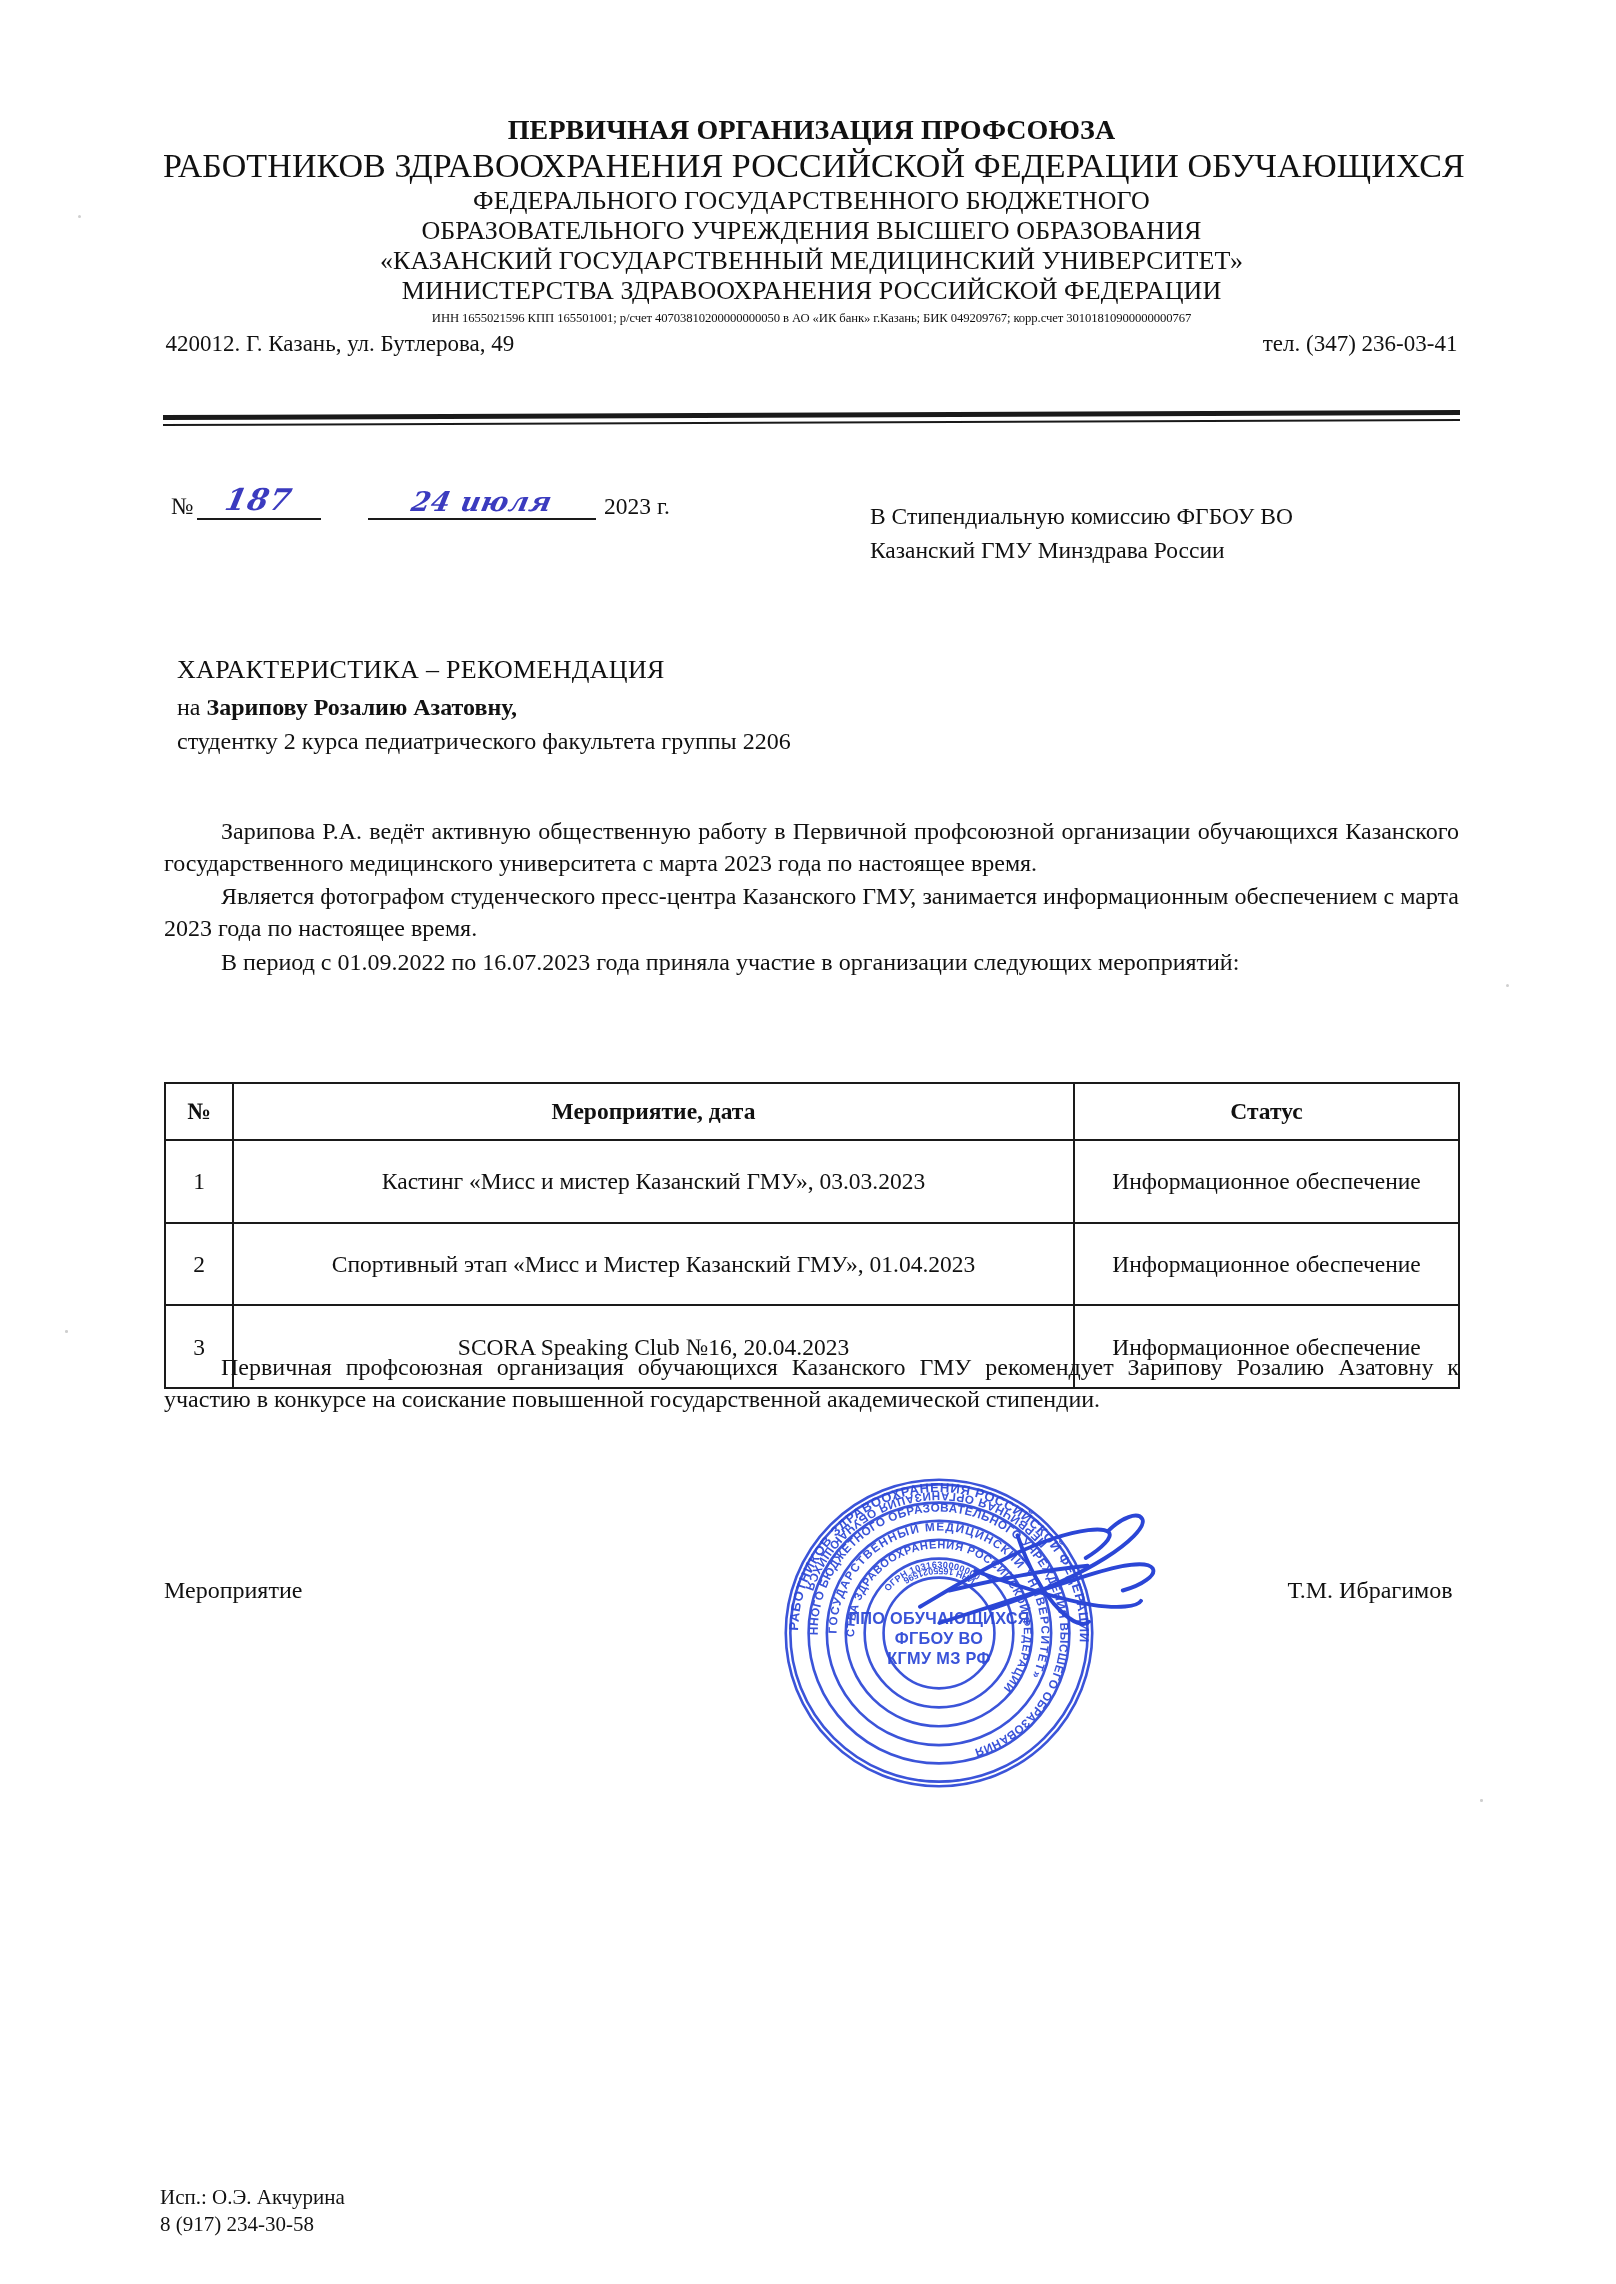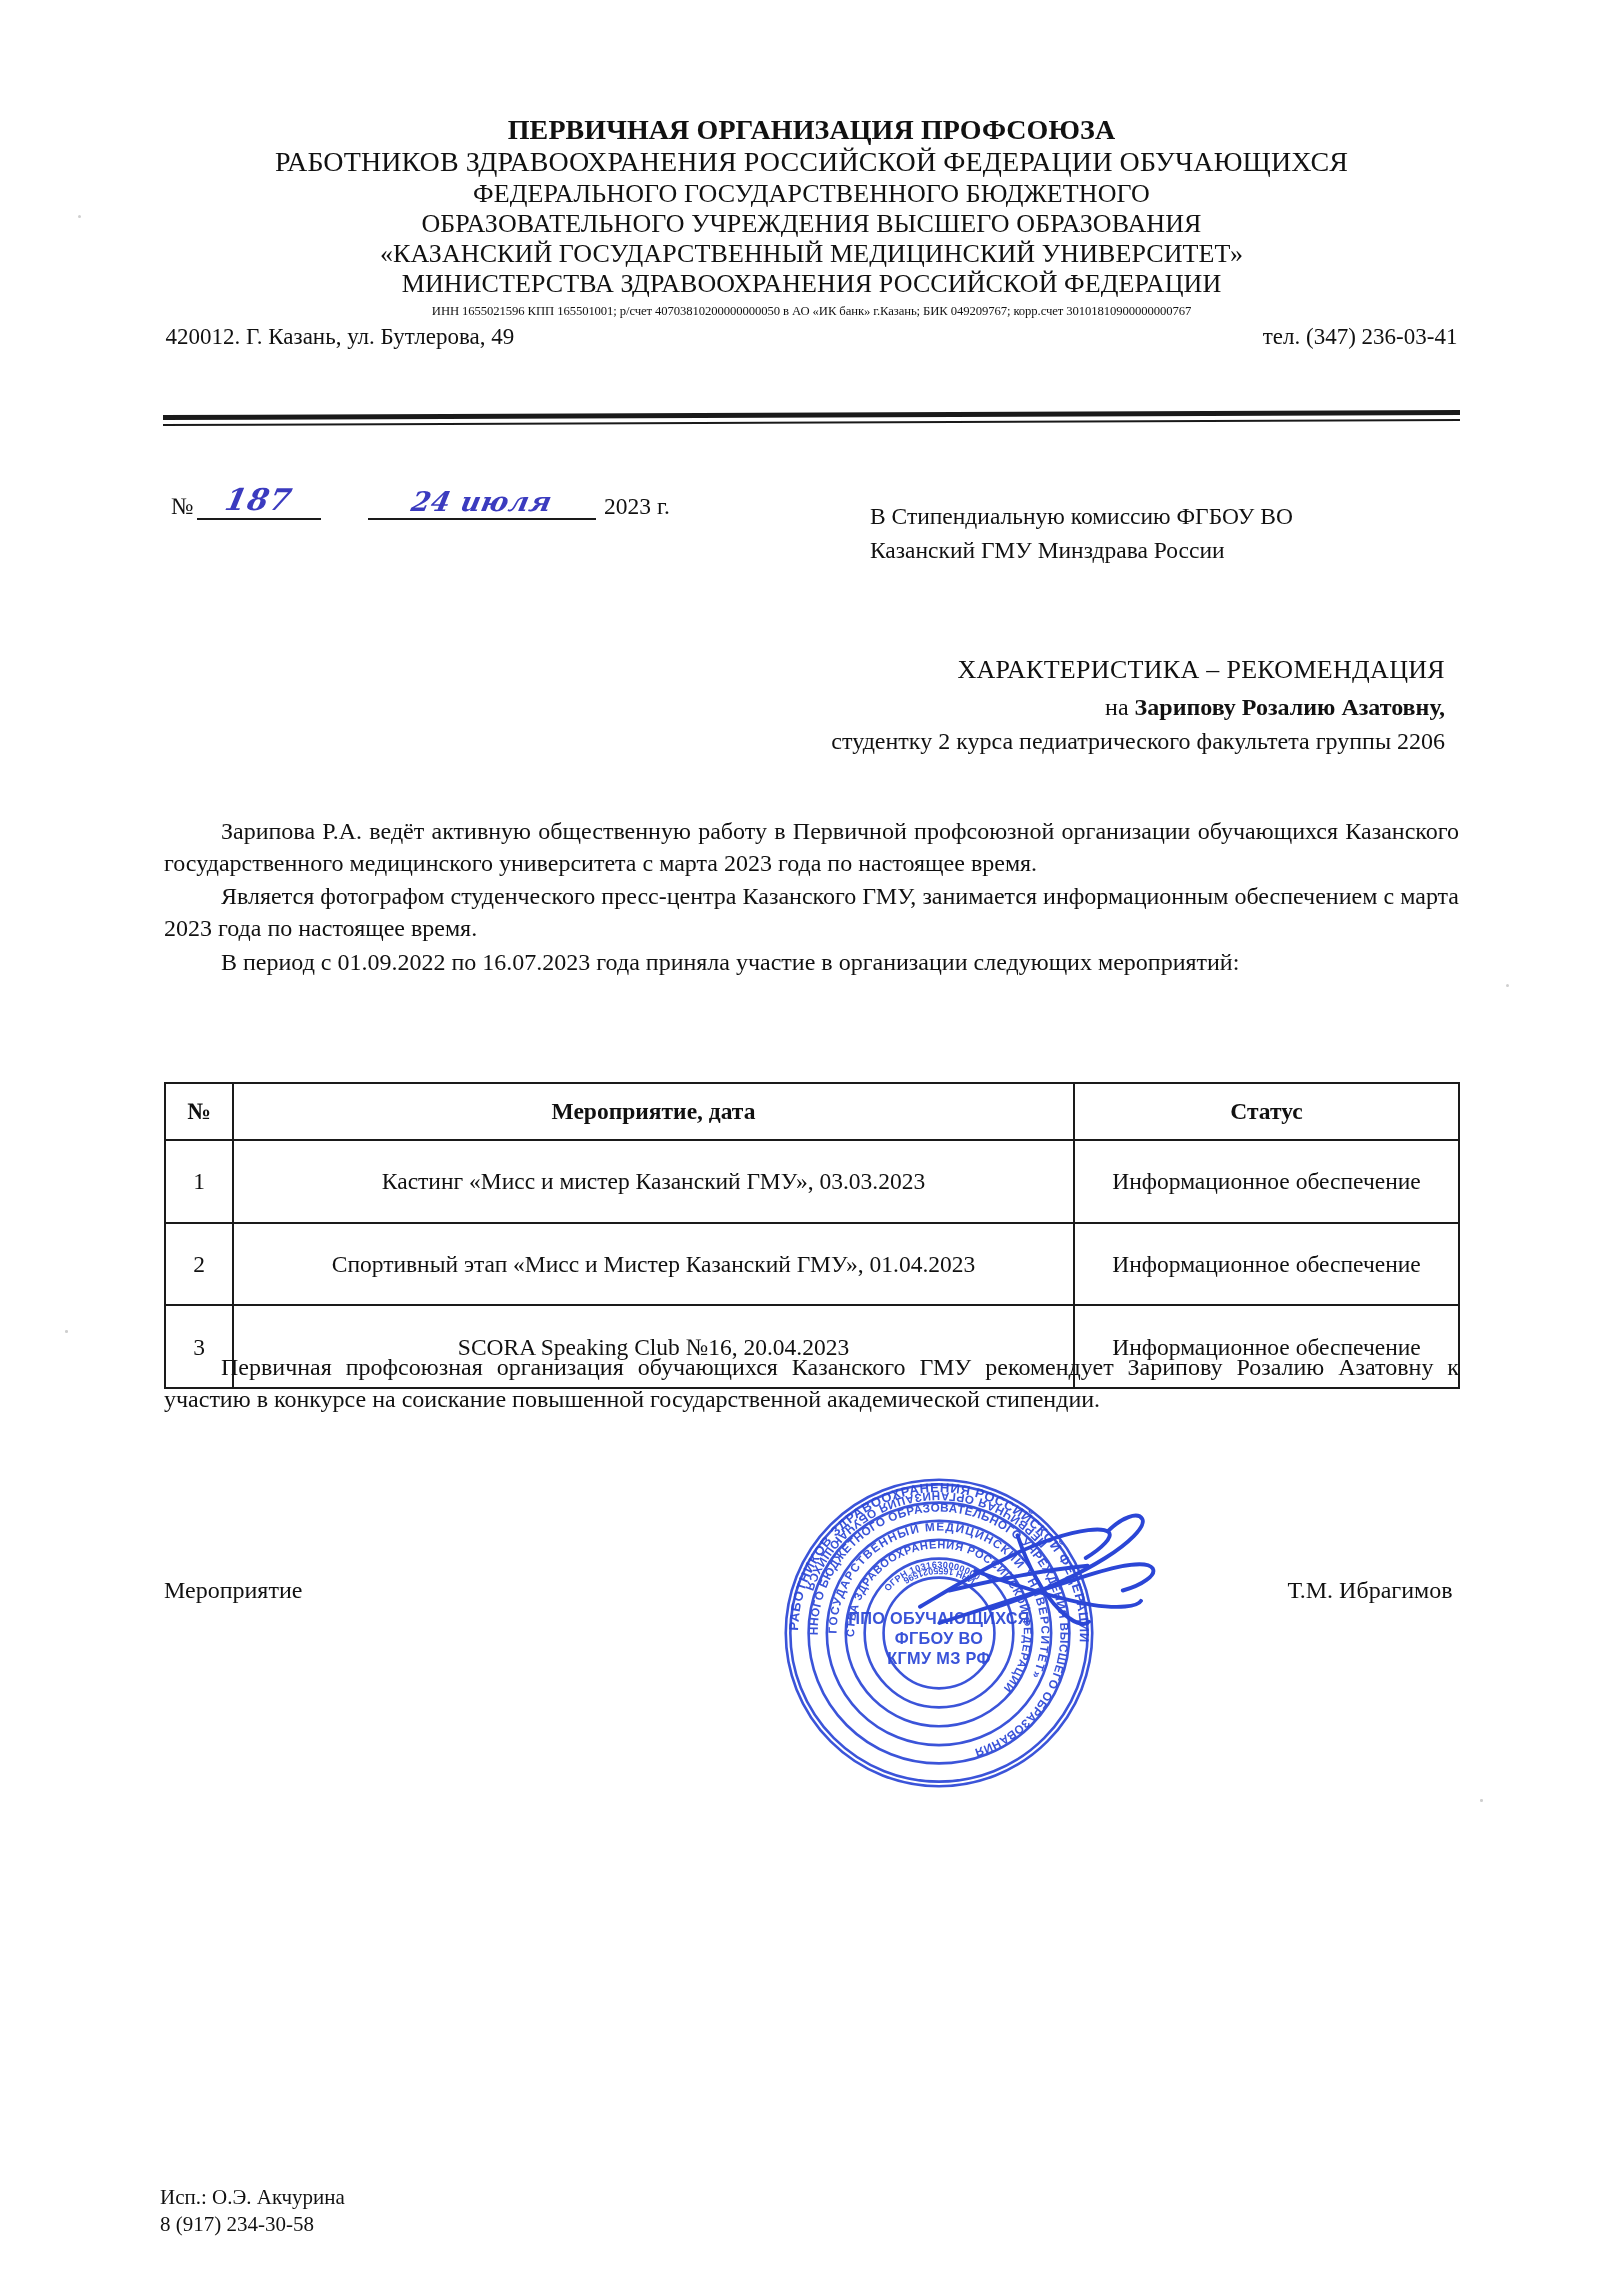--- a/index.html
+++ b/index.html
@@ -20,21 +20,21 @@
     text-align:center;
   }
   .lh-line{
     font-weight:bold;
     font-size:26px;
     line-height:1.16;
     letter-spacing:0.1px;
     white-space:nowrap;
   }
   .lh-line.l1{font-size:28px;}
-  .lh-line.l2{font-weight:normal;font-size:28px;}
+  .lh-line.l2{font-weight:normal;font-size:34px;}
   .lh-line.l3{font-weight:normal;font-size:26px;}
   .lh-line.l4{font-weight:normal;font-size:26px;}
   .lh-line.l5{font-weight:normal;font-size:26px;}
   .lh-line.l6{font-weight:normal;font-size:26px;}
   .lh-bank{
     font-size:12.7px;
     font-weight:normal;
     margin-top:4.6px;
     letter-spacing:-0.1px;
     white-space:nowrap;
@@ -93,22 +93,22 @@
   .hw.date{font-size:27px;letter-spacing:0.7px;}
   .reg-year{font-size:23.5px;}
 
   .addressee{
     position:absolute;left:870px;top:499px;
     font-size:23.5px;line-height:1.45;
   }
 
   
   .title-block{
-    position:absolute;left:148px;top:655px;width:1297px;
-    text-align:right;
+    position:absolute;left:177px;top:655px;width:1297px;
+    text-align:left;
   }
   .doc-title{font-size:26px;letter-spacing:0.3px;}
   .doc-sub{font-size:24px;margin-top:8.5px;}
   .doc-sub b{font-weight:bold;}
   .doc-sub2{font-size:24px;margin-top:7.2px;}
 
   
   .body{
     position:absolute;left:164px;top:815px;width:1295px;
     font-size:24px;

